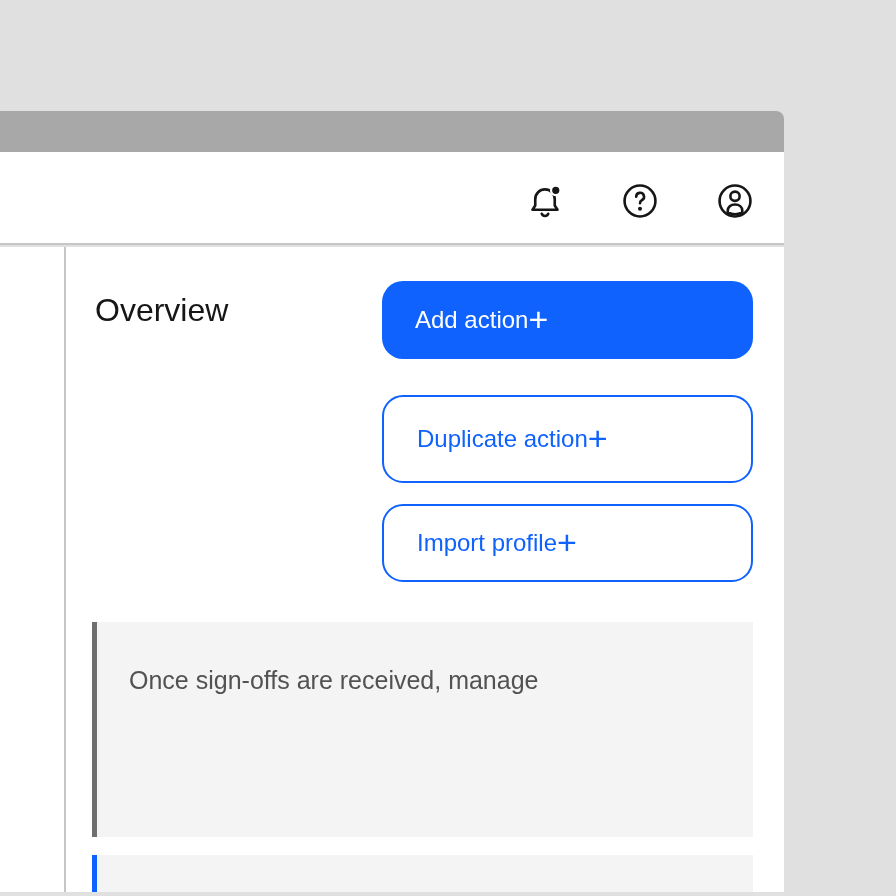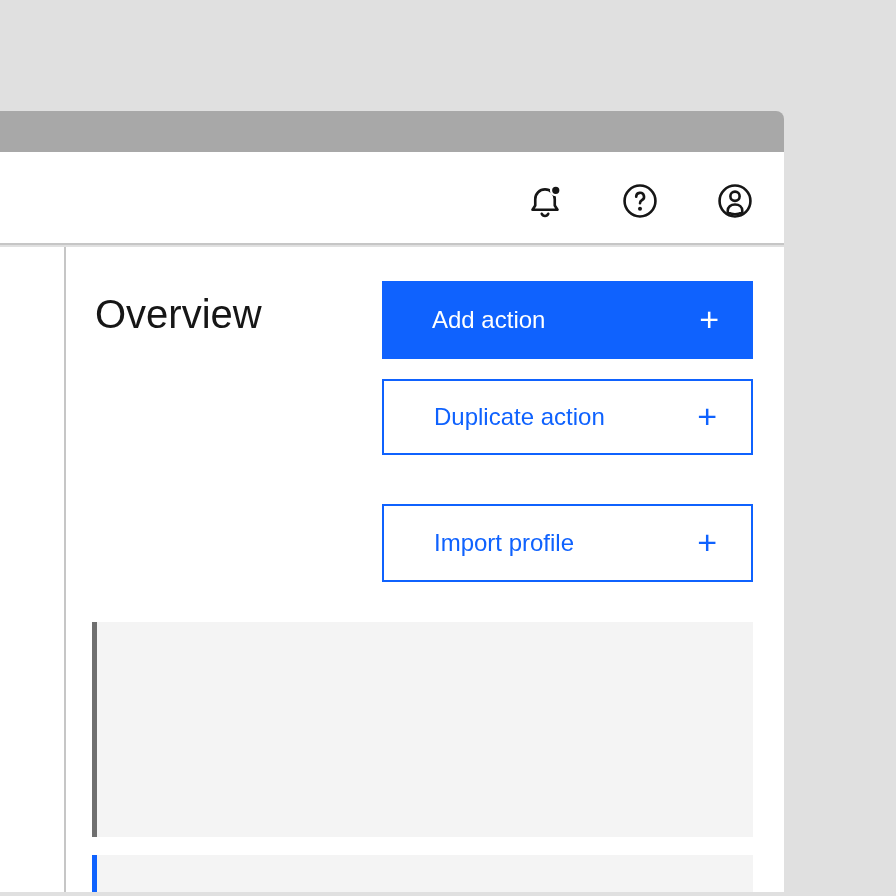--- a/index.html
+++ b/index.html
@@ -41,43 +41,43 @@
   .content{
     position:absolute;left:0;top:247px;width:784px;height:645px;
     background:var(--surface);
   }
   .vdivider{
     position:absolute;left:64px;top:0;width:2px;height:645px;
     background:var(--line);
   }
   .page-title{
     position:absolute;left:95px;top:45px;
-    font-size:40px;font-weight:400;color:var(--text);
+    font-size:32px;font-weight:400;color:var(--text);
     letter-spacing:0;
   }
   .btn{
     position:absolute;left:382px;width:371px;
-    display:flex;align-items:center;justify-content:space-between;
-    padding:0 34px 0 50px;
+    display:flex;align-items:center;
+    padding:0 34px 0 33px;
     font-family:"Liberation Sans", sans-serif;
-    font-size:24px;cursor:pointer;text-align:left;
+    font-size:24px;cursor:pointer;text-align:left;border-radius:21px;
   }
   .btn .plus{
     font-size:34px;font-weight:400;line-height:1;
     transform:translateY(-1px);
   }
   .btn-primary{
     top:34px;height:78px;
     background:var(--accent);color:#ffffff;border:none;
   }
   .btn-outline{
     background:var(--surface);color:var(--accent);
     border:2px solid var(--accent);
   }
-  .btn-outline-1{top:132px;height:76px;gap:20px;}
+  .btn-outline-1{top:148px;height:88px;}
   .btn-outline-2{top:257px;height:78px;}
   .notif{
     position:absolute;left:92px;width:661px;
     background:var(--notif-bg);
   }
   .notif-neutral{
     top:375px;height:215px;
     border-left:5px solid var(--notif-neutral);
     padding:34px 20px 0 32px;
   }
@@ -138,17 +138,18 @@
     <span class="plus">+</span>
   </button>
 
   <button class="btn btn-outline btn-outline-2">
     <span>Import profile</span>
     <span class="plus">+</span>
   </button>
 
   <aside class="notif notif-neutral">
     <p class="notif-body">
+      <span>Once sign-offs are received, manage</span>
     </p>
   </aside>
 
   <aside class="notif notif-info"></aside>
 </main>
 
 </body></html>

